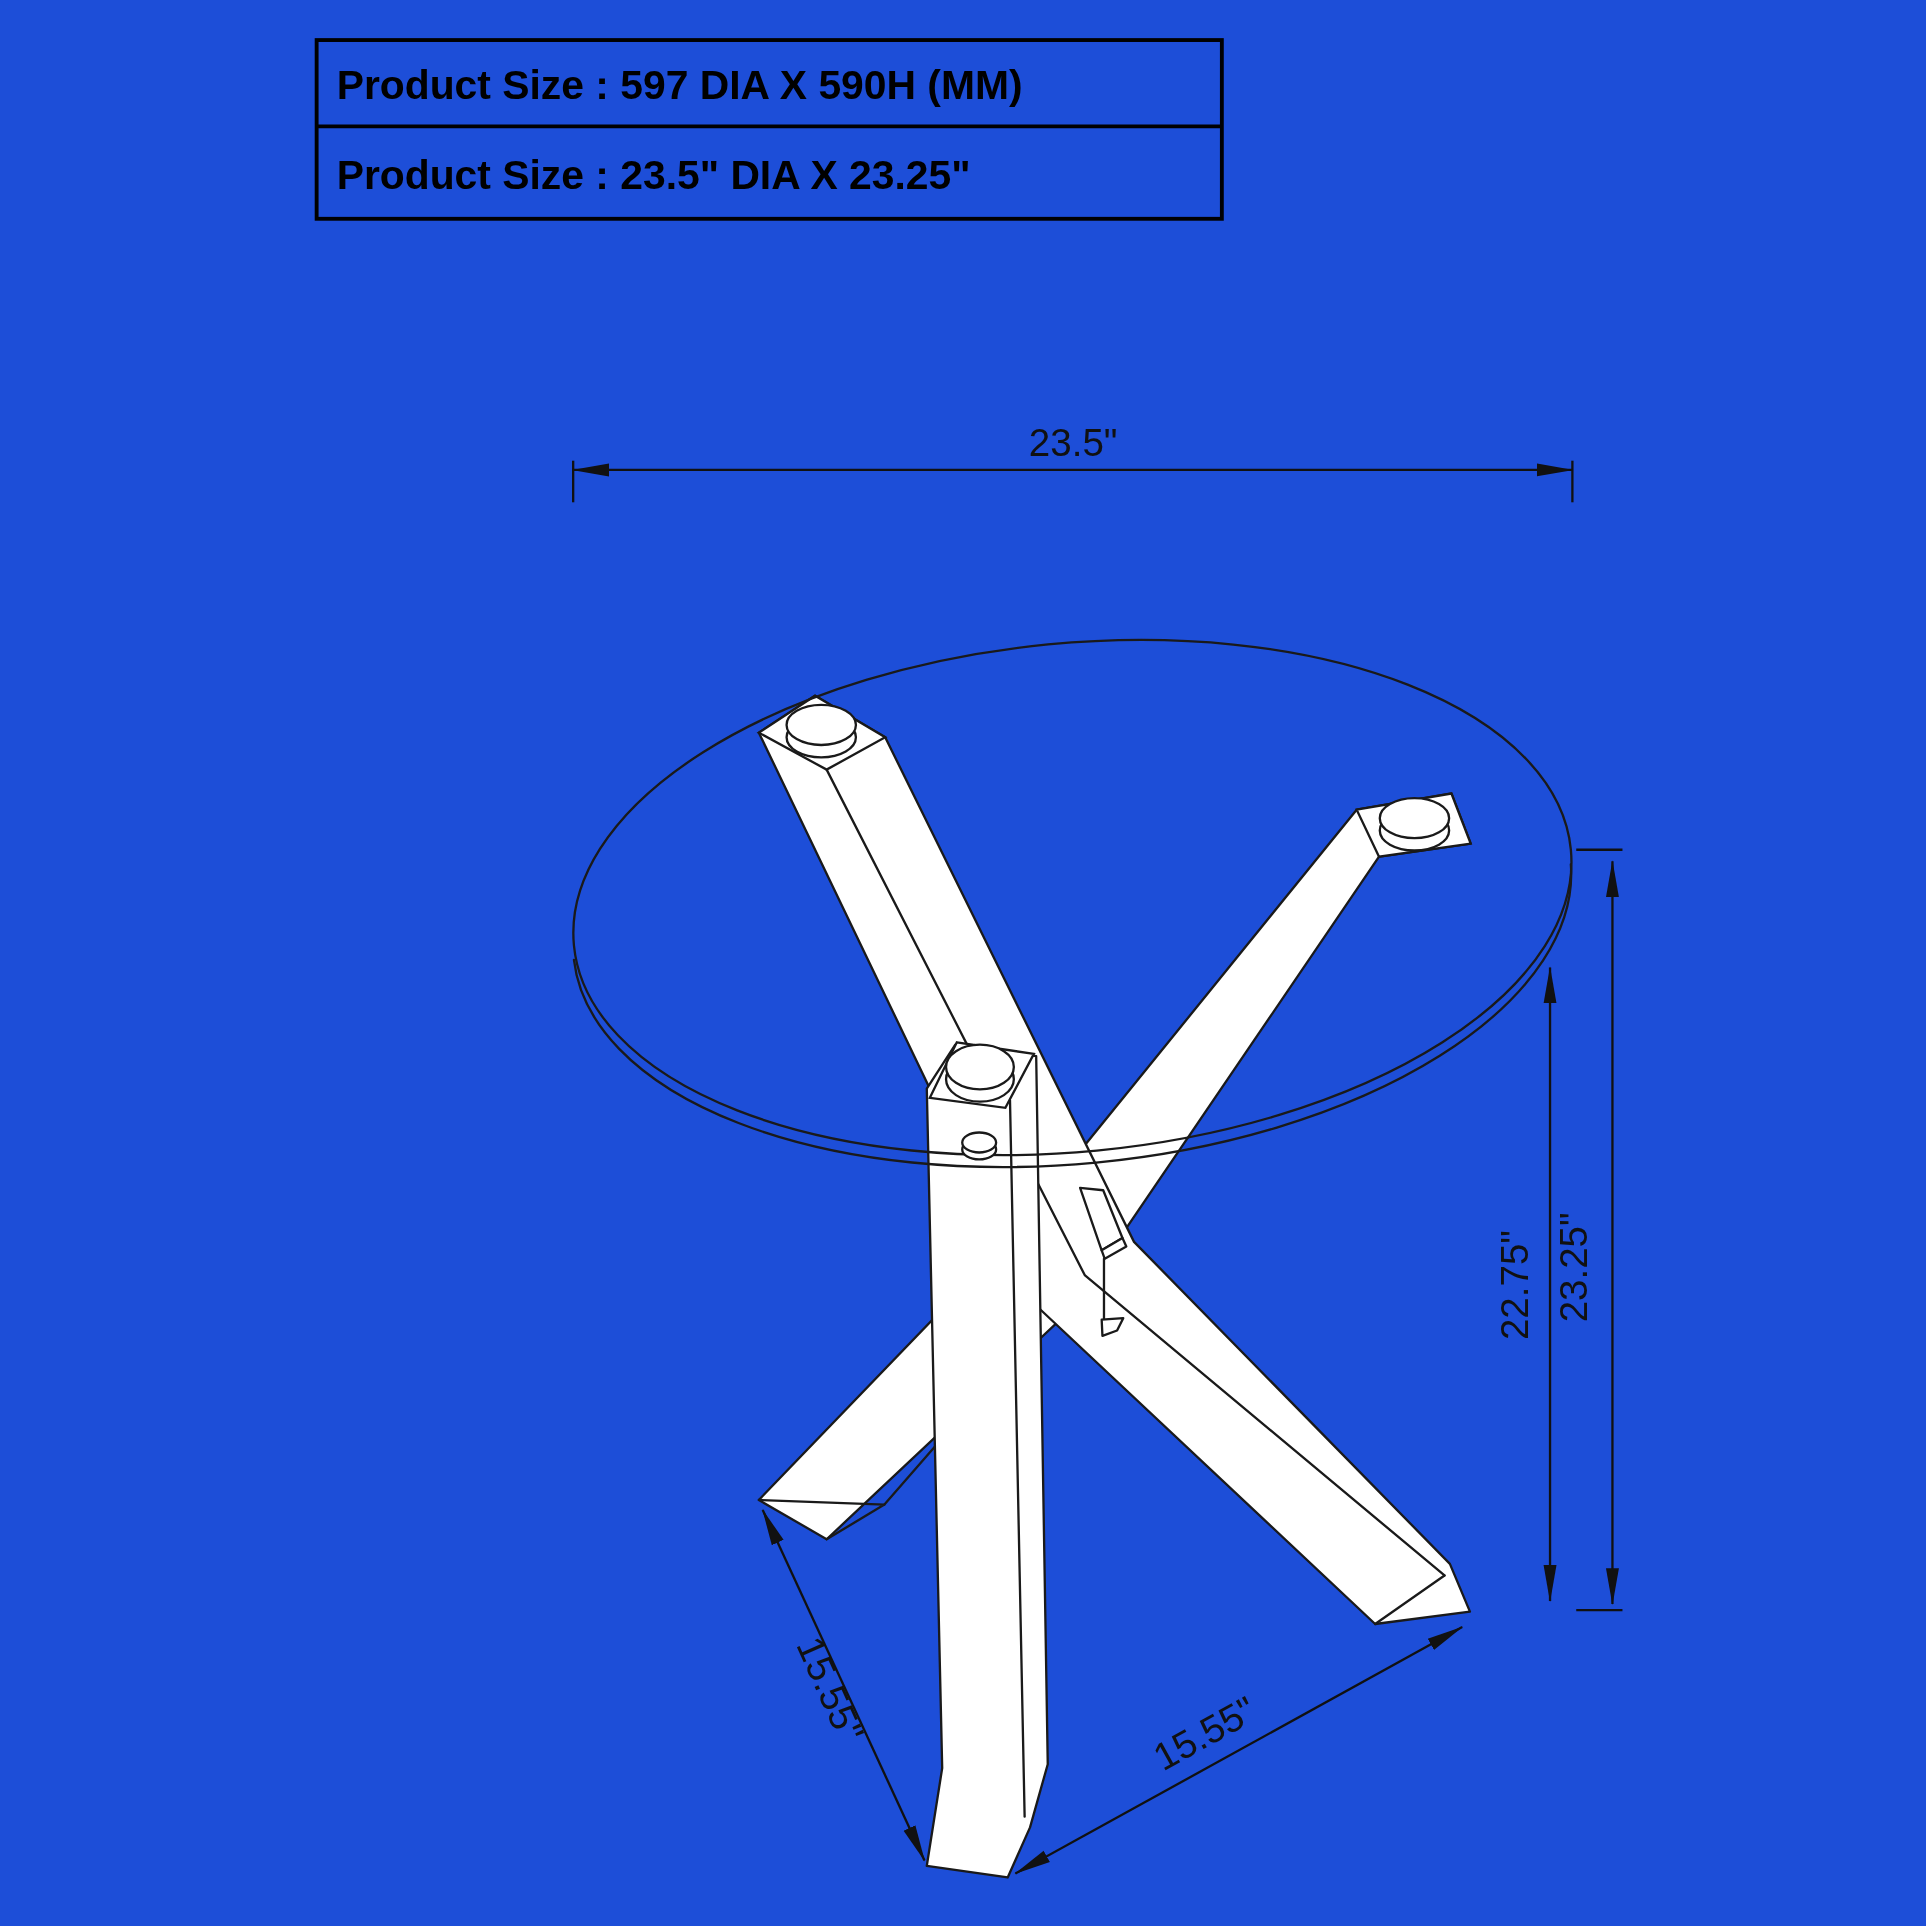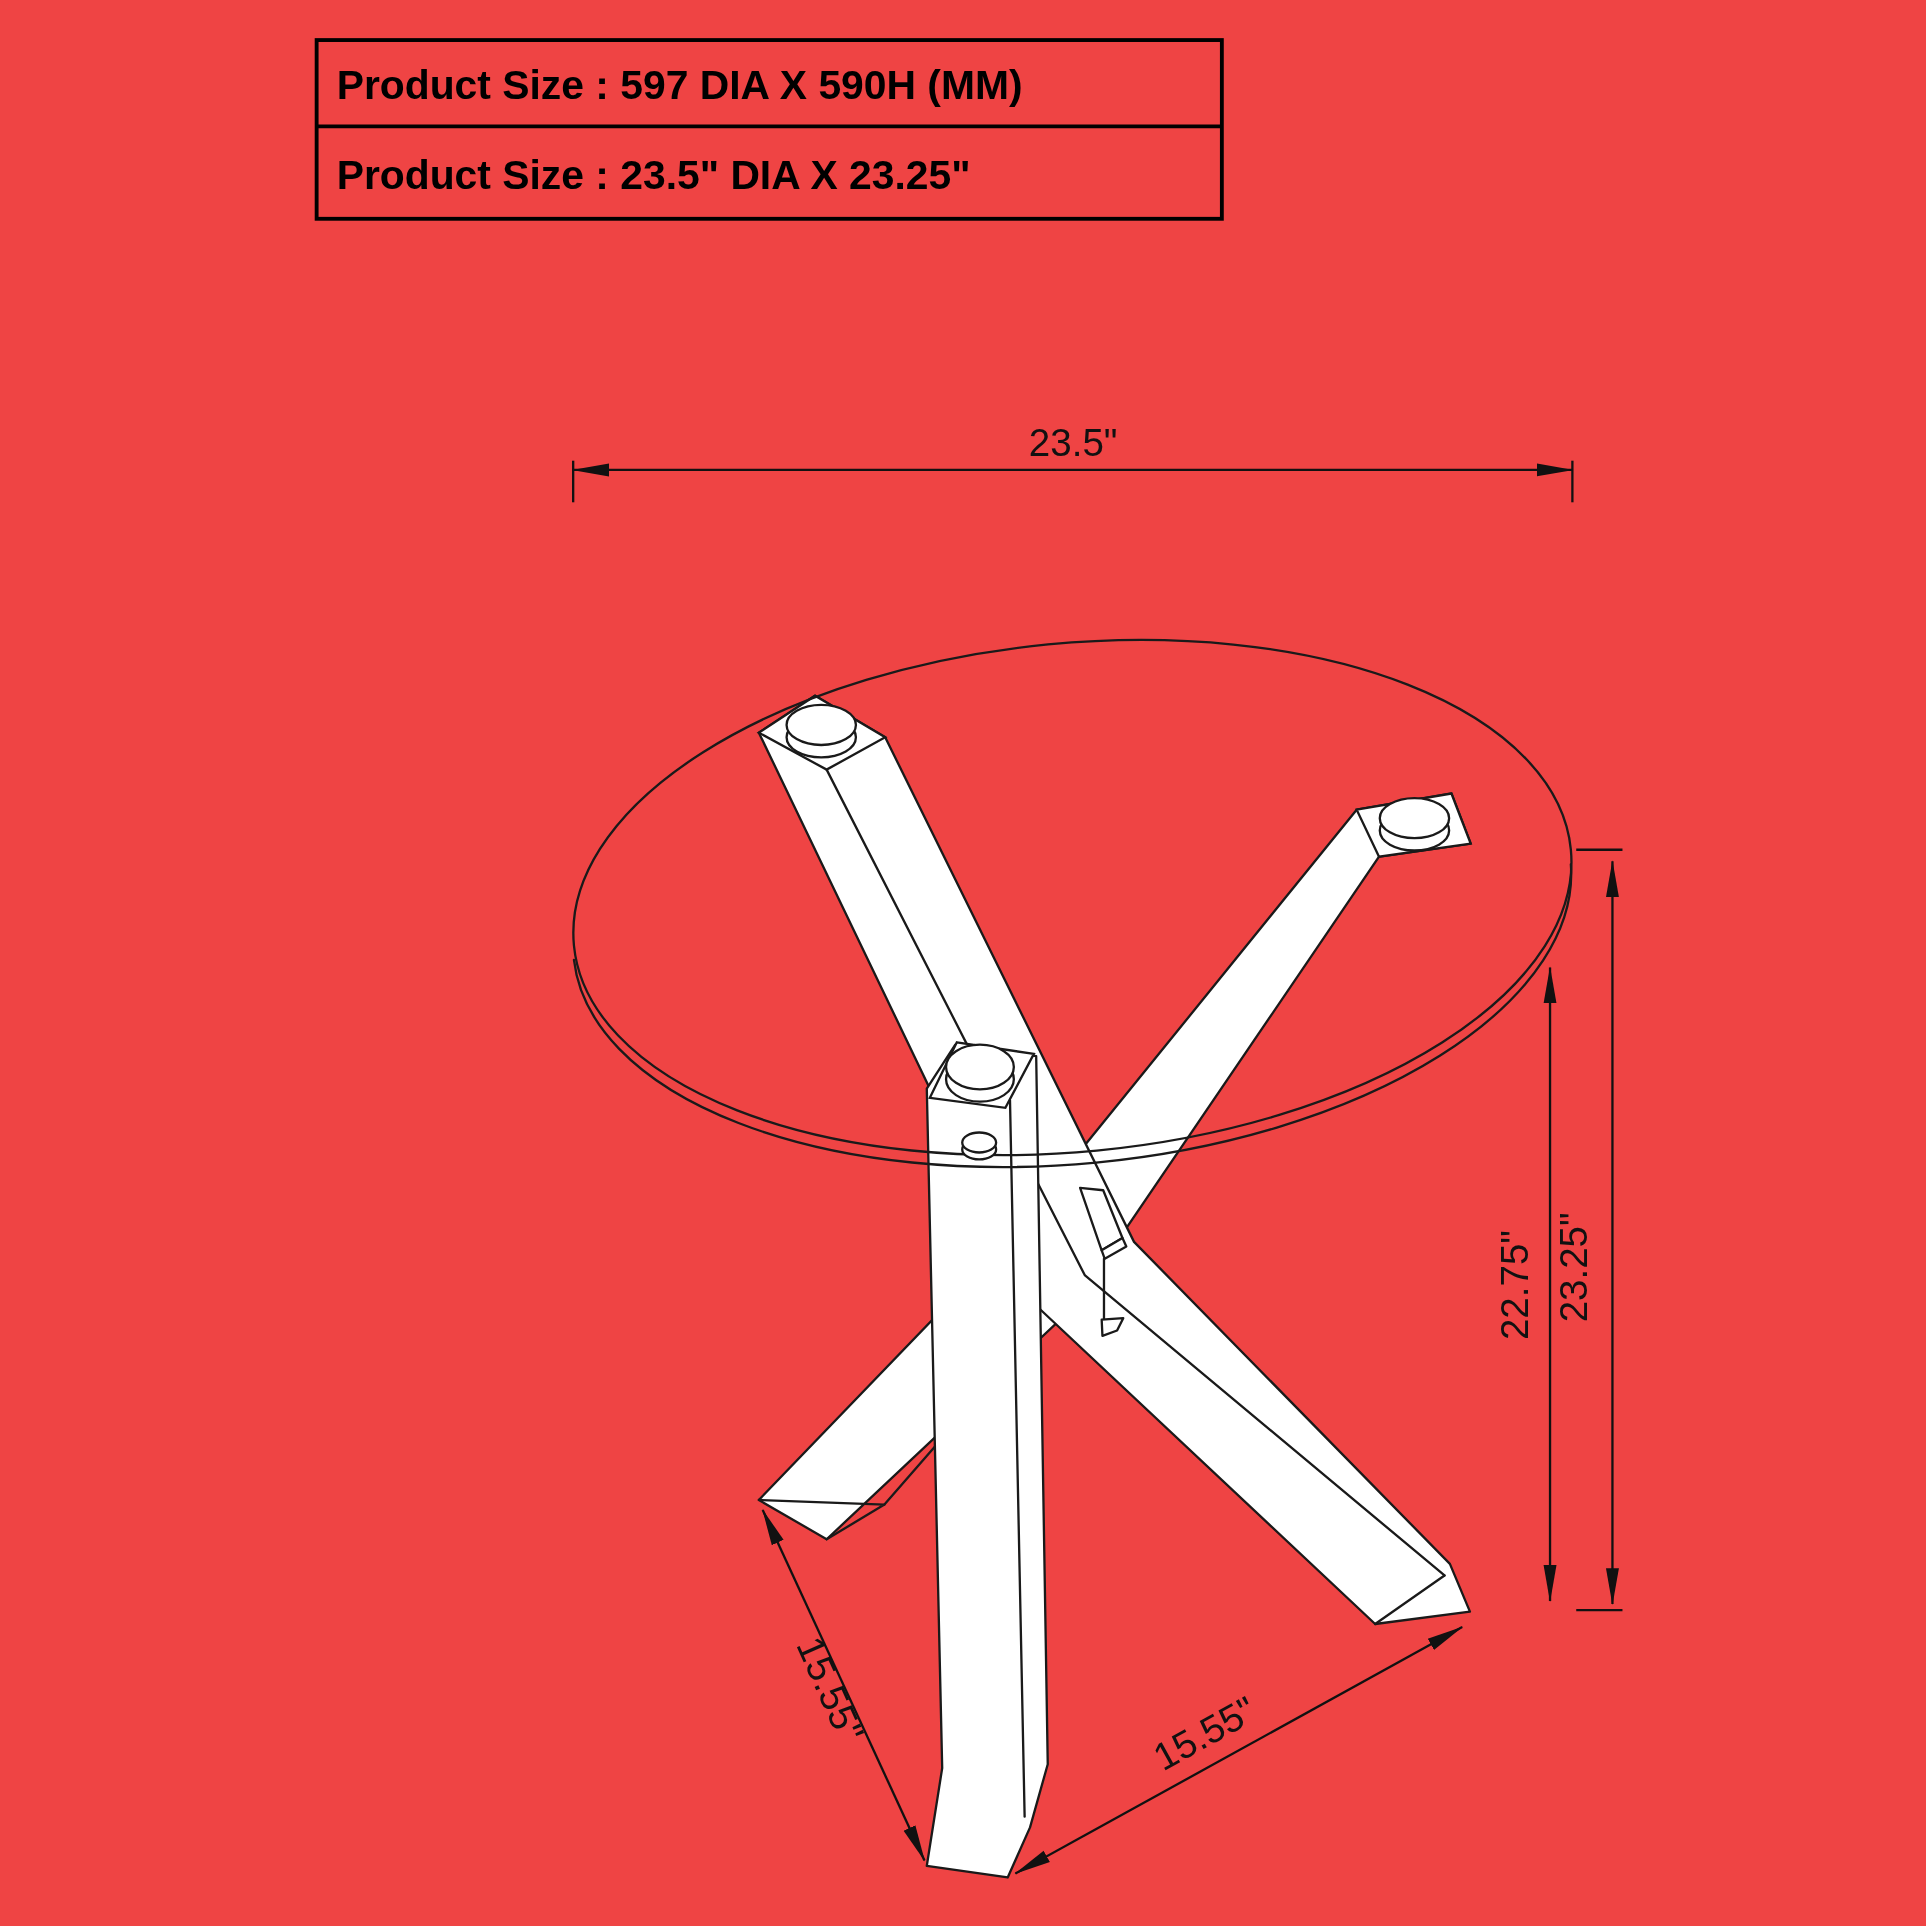--- a/index.html
+++ b/index.html
@@ -5,21 +5,21 @@
   html, body {
     margin: 0;
     padding: 0;
     background: #ffffff;
     font-family: "Liberation Sans", sans-serif;
   }
   .page {
     position: relative;
     width: 1926px;
     height: 1926px;
-    background: #ef4444;
+    background: #1d4ed8;
     overflow: hidden;
   }
   svg { position: absolute; top: 0; left: 0; }
 
   .draw-line   { stroke: #1a1a1a; stroke-width: 3; fill: none; stroke-linejoin: round; stroke-linecap: round; }
   .leg-face    { stroke: #1a1a1a; stroke-width: 3; fill: #ffffff; stroke-linejoin: round; }
   .white-shape { stroke: #1a1a1a; stroke-width: 3; fill: #ffffff; }
   .dim-line    { stroke: #111111; stroke-width: 3; fill: none; }
   .dim-tick    { stroke: #111111; stroke-width: 3; }
   .dim-text    { font-size: 50px; fill: #111111; text-anchor: middle; }

